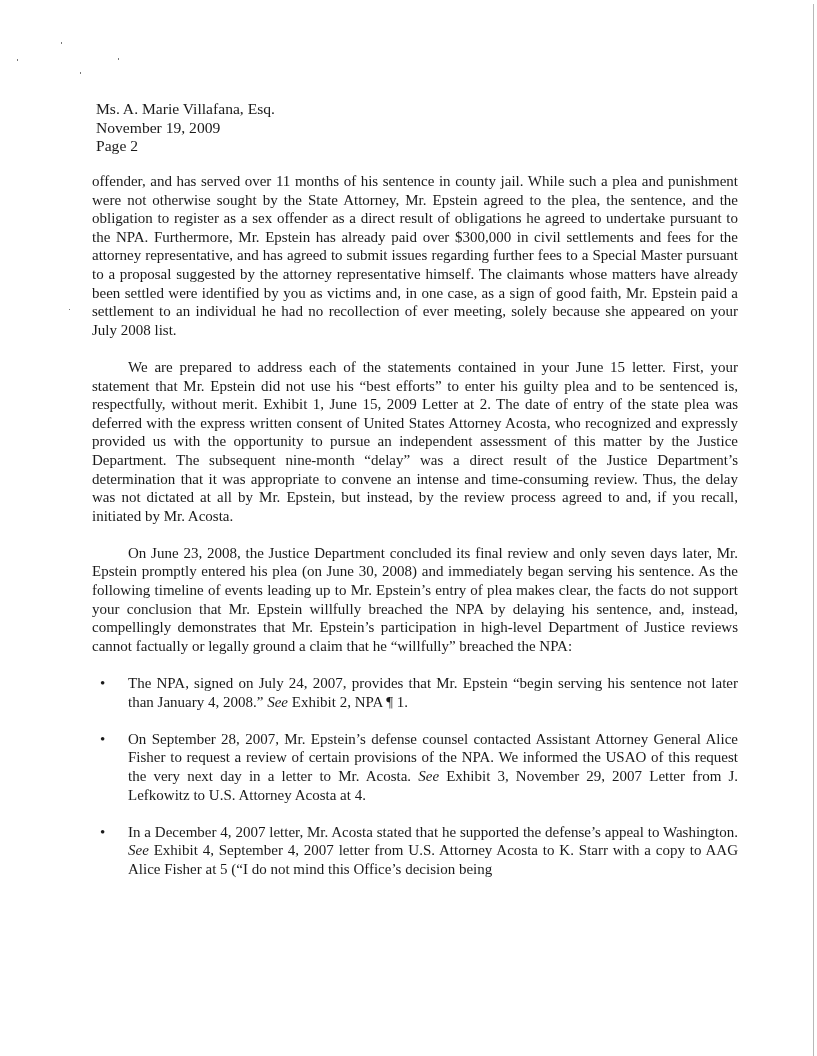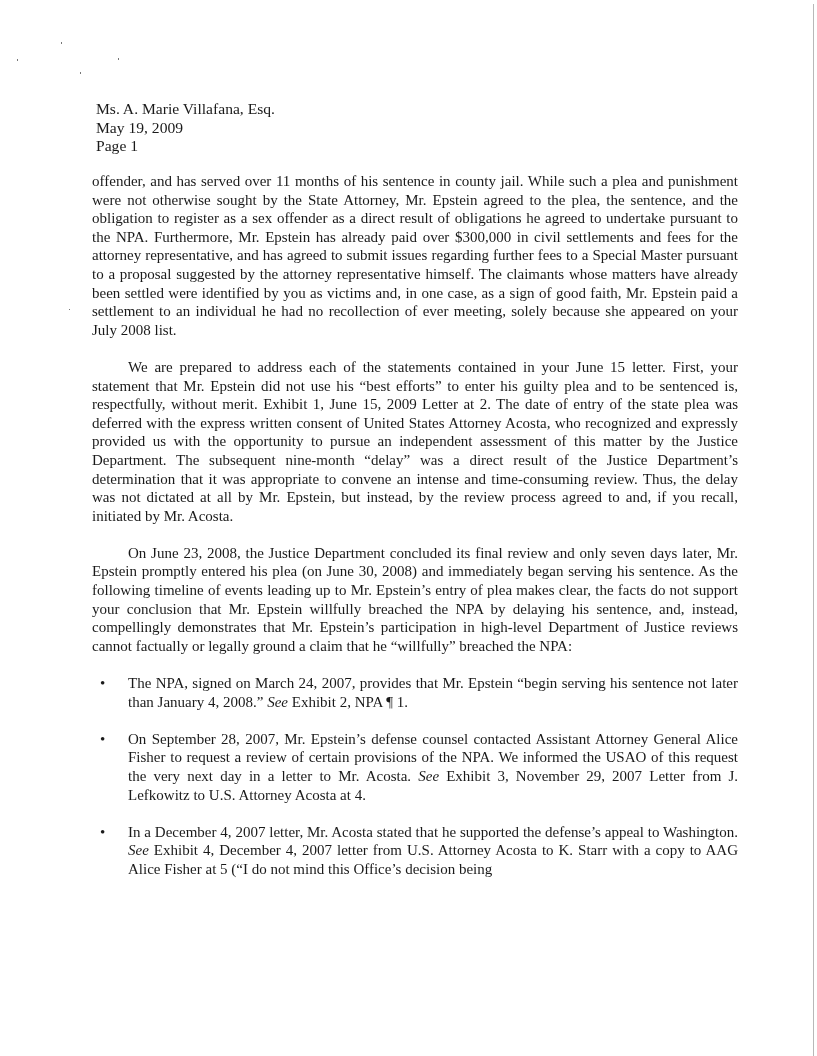--- a/index.html
+++ b/index.html
@@ -84,38 +84,38 @@
   <span class="speck" style="left:61px; top:42px;"></span>
   <span class="speck" style="left:17px; top:59px;"></span>
   <span class="speck" style="left:118px; top:58px;"></span>
   <span class="speck" style="left:80px; top:72px;"></span>
   <span class="speck" style="left:69px; top:309px; height:1px;"></span>
 
   <div class="scan-edge"></div>
 
   <div class="letterhead">
     <div>Ms. A. Marie Villafana, Esq.</div>
-    <div>May 19, 2009</div>
-    <div>Page 1</div>
+    <div>November 19, 2009</div>
+    <div>Page 2</div>
   </div>
 
   <div class="body-text">
     <p>offender, and has served over 11 months of his sentence in county jail.  While such a plea and punishment were not otherwise sought by the State Attorney, Mr. Epstein agreed to the plea, the sentence, and the obligation to register as a sex offender as a direct result of obligations he agreed to undertake pursuant to the NPA.  Furthermore, Mr. Epstein has already paid over $300,000 in civil settlements and fees for the attorney representative, and has agreed to submit issues regarding further fees to a Special Master pursuant to a proposal suggested by the attorney representative himself.  The claimants whose matters have already been settled were identified by you as victims and, in one case, as a sign of good faith, Mr. Epstein paid a settlement to an individual he had no recollection of ever meeting, solely because she appeared on your July 2008 list.</p>
     <p class="indent">We are prepared to address each of the statements contained in your June 15 letter.  First, your statement that Mr. Epstein did not use his “best efforts” to enter his guilty plea and to be sentenced is, respectfully, without merit.  Exhibit 1, June 15, 2009 Letter at 2.  The date of entry of the state plea was deferred with the express written consent of United States Attorney Acosta, who recognized and expressly provided us with the opportunity to pursue an independent assessment of this matter by the Justice Department.  The subsequent nine-month “delay” was a direct result of the Justice Department’s determination that it was appropriate to convene an intense and time-consuming review.  Thus, the delay was not dictated at all by Mr. Epstein, but instead, by the review process agreed to and, if you recall, initiated by Mr. Acosta.</p>
     <p class="indent">On June 23, 2008, the Justice Department concluded its final review and only seven days later, Mr. Epstein promptly entered his plea (on June 30, 2008) and immediately began serving his sentence.  As the following timeline of events leading up to Mr. Epstein’s entry of plea makes clear, the facts do not support your conclusion that Mr. Epstein willfully breached the NPA by delaying his sentence, and, instead, compellingly demonstrates that Mr. Epstein’s participation in high-level Department of Justice reviews cannot factually or legally ground a claim that he “willfully” breached the NPA:</p>
 
     <ul class="timeline">
       <li>
         <span class="bullet">•</span>
-        <span>The NPA, signed on March 24, 2007, provides that Mr. Epstein “begin serving his sentence not later than January 4, 2008.”  </span><em>See</em><span> Exhibit 2, NPA ¶ 1.</span>
+        <span>The NPA, signed on July 24, 2007, provides that Mr. Epstein “begin serving his sentence not later than January 4, 2008.”  </span><em>See</em><span> Exhibit 2, NPA ¶ 1.</span>
       </li>
       <li>
         <span class="bullet">•</span>
         <span>On September 28, 2007, Mr. Epstein’s defense counsel contacted Assistant Attorney General Alice Fisher to request a review of certain provisions of the NPA.  We informed the USAO of this request the very next day in a letter to Mr. Acosta.  </span><em>See</em><span> Exhibit 3, November 29, 2007 Letter from J. Lefkowitz to U.S. Attorney Acosta at 4.</span>
       </li>
       <li>
         <span class="bullet">•</span>
-        <span>In a December 4, 2007 letter, Mr. Acosta stated that he supported the defense’s appeal to Washington.  </span><em>See</em><span> Exhibit 4, December 4, 2007 letter from U.S. Attorney Acosta to K. Starr with a copy to AAG Alice Fisher at 5 (“I do not mind this Office’s decision being</span>
+        <span>In a December 4, 2007 letter, Mr. Acosta stated that he supported the defense’s appeal to Washington.  </span><em>See</em><span> Exhibit 4, September 4, 2007 letter from U.S. Attorney Acosta to K. Starr with a copy to AAG Alice Fisher at 5 (“I do not mind this Office’s decision being</span>
       </li>
     </ul>
   </div>
 
 </div>
 
 </body></html>

